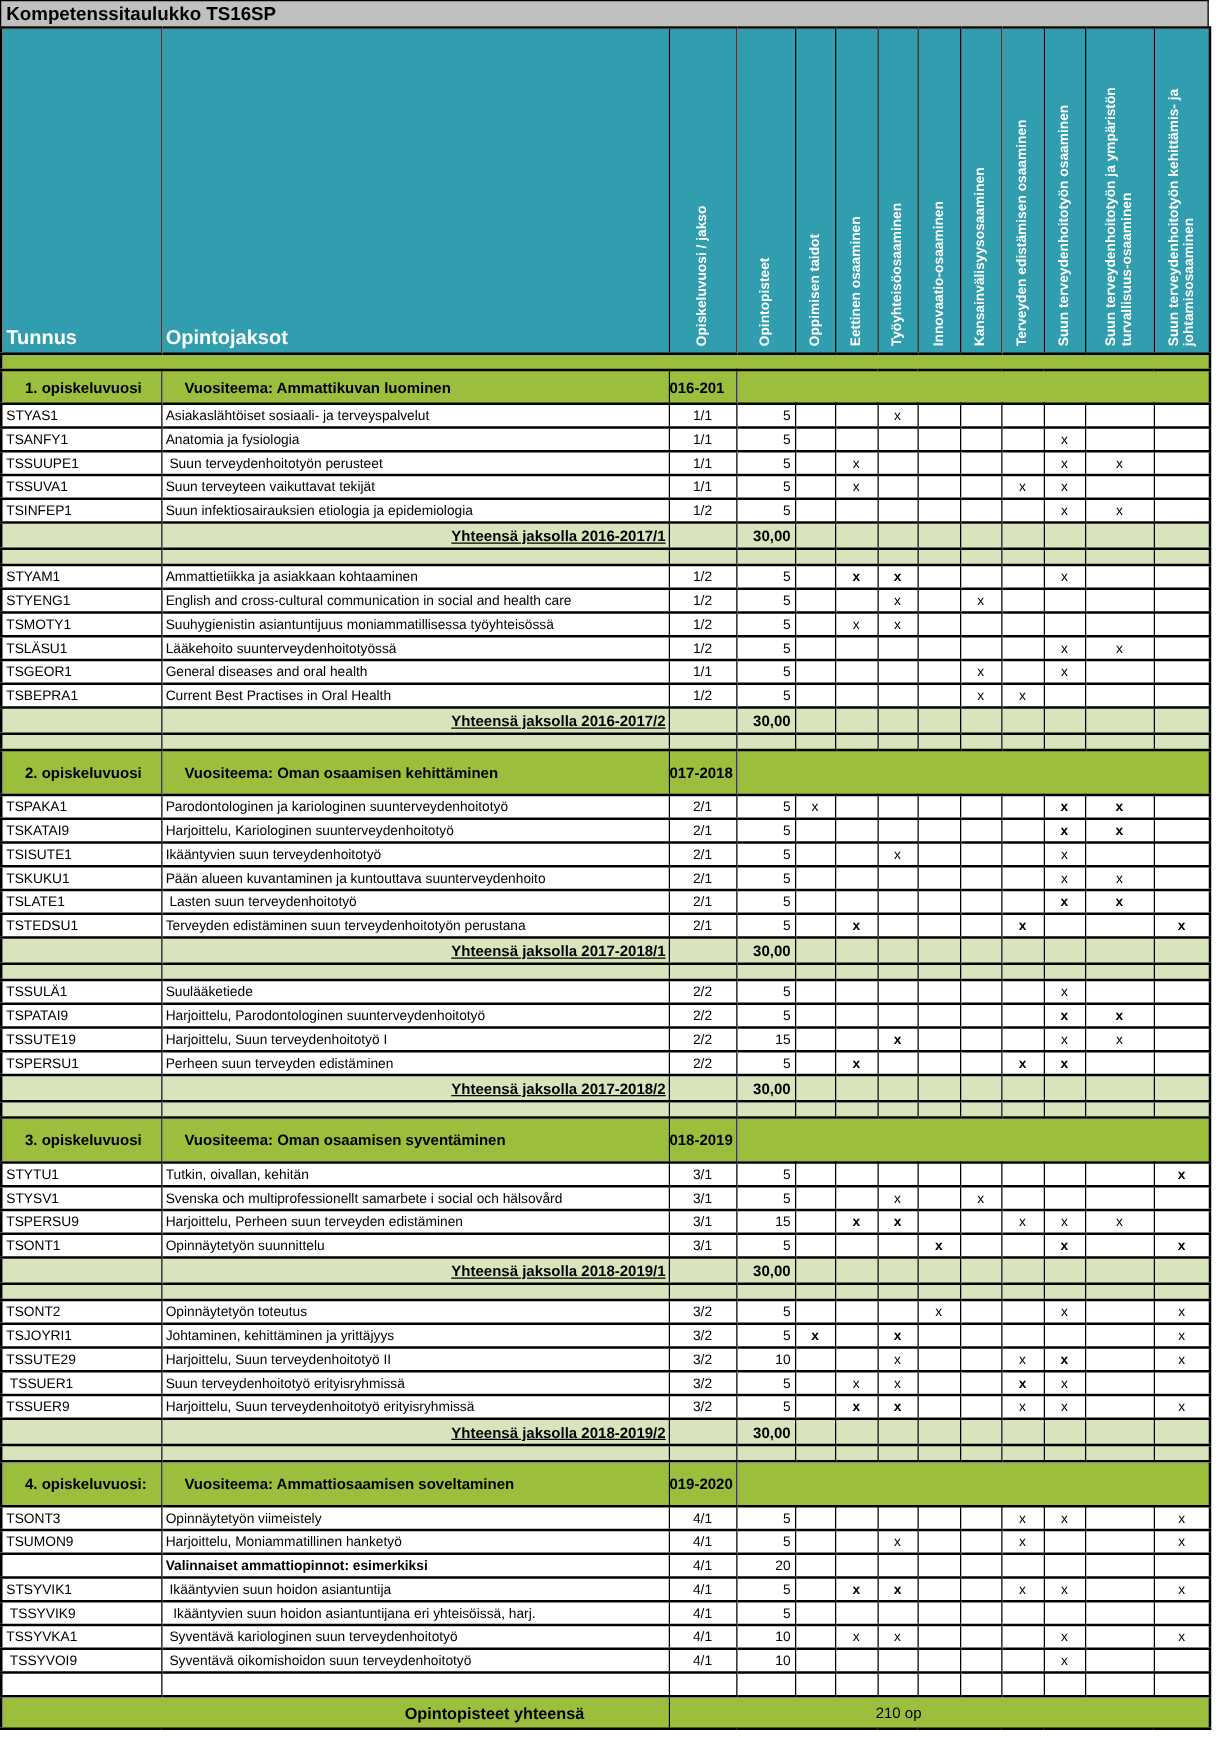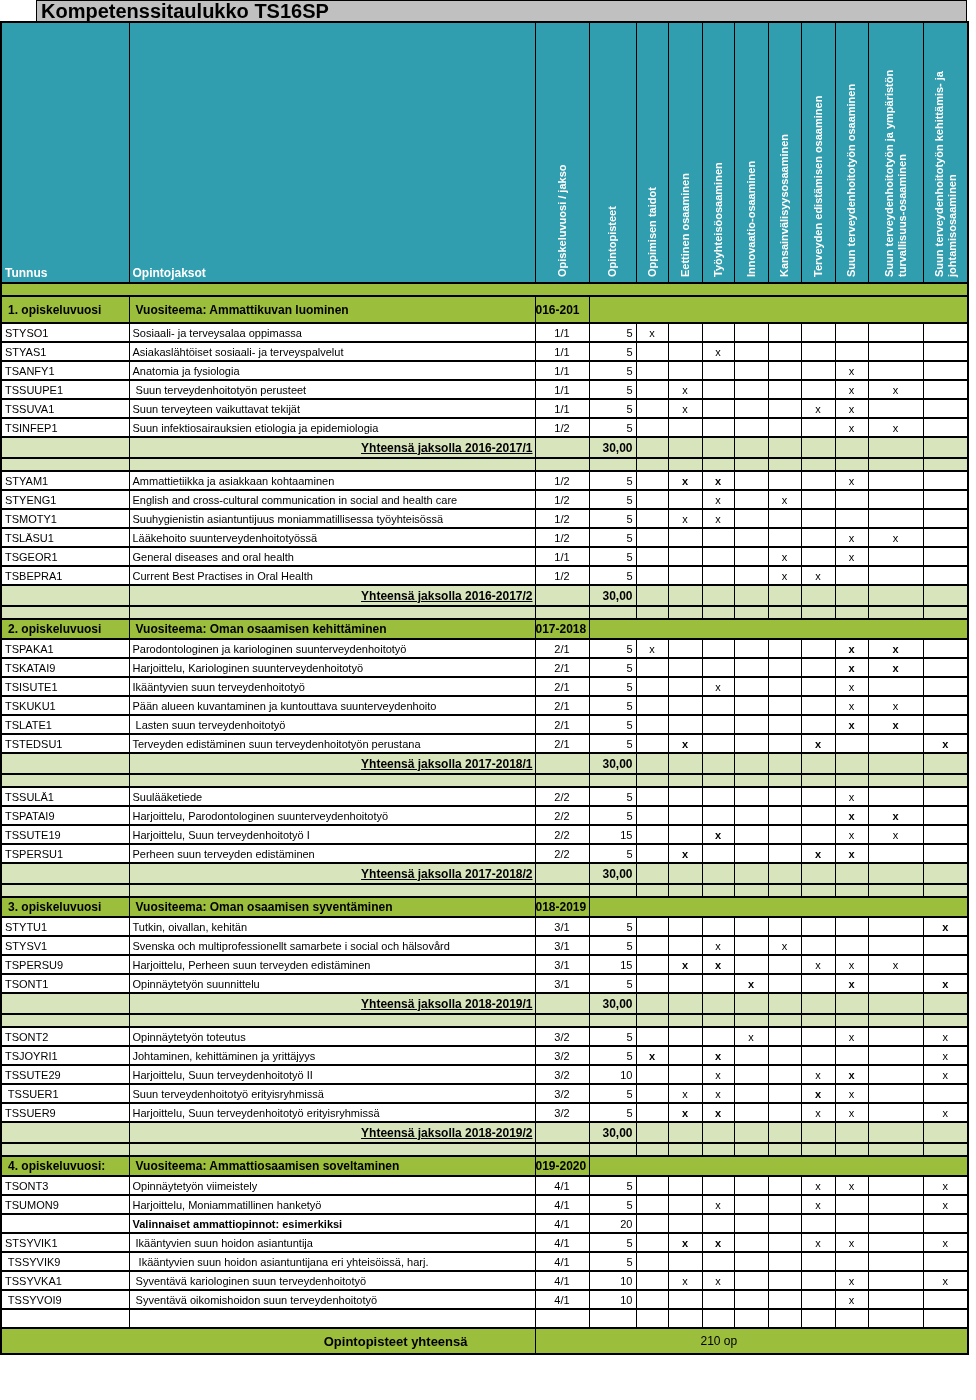--- a/index.html
+++ b/index.html
@@ -3,37 +3,37 @@
 <meta charset="utf-8">
 <style>
   :root{
     --teal:#319EAF; --olive:#9CBE3D; --lgreen:#D8E4BC; --titlebar:#C0C0C0;
   }
   html,body{margin:0;padding:0;background:#fff;}
   body{width:976px;font-family:"Liberation Sans",sans-serif;color:#000;}
   .sheet{width:967px;}
   .title-bar{
     height:21px;background:var(--titlebar);border:1px solid #000;border-bottom:none;
-    font-size:20px;font-weight:bold;line-height:21px;padding-left:4px;box-sizing:border-box;margin-left:36px;
+    font-size:15px;font-weight:bold;line-height:21px;padding-left:4px;box-sizing:border-box;
   }
   table{border-collapse:collapse;table-layout:fixed;width:967px;border:2px solid #000;}
   td,th{border:1px solid #000;border-top-width:2px;border-bottom-width:2px;
         overflow:hidden;padding:0;box-sizing:border-box;}
   thead tr{height:260px;}
   thead th{background:var(--teal);color:#fff;font-weight:bold;vertical-align:bottom;}
-  th.txt{font-size:12px;text-align:left;padding:2px 3px;}
+  th.txt{font-size:16px;text-align:left;padding:2px 3px;}
   .rot-wrap{display:flex;height:254px;align-items:flex-end;justify-content:center;padding-bottom:5px;}
   .rot-text{
     writing-mode:vertical-rl;transform:rotate(180deg);
     font-size:11px;font-weight:bold;line-height:1.15;height:246px;text-align:left;
   }
   tr.spacer{height:13px;} tr.spacer td{background:var(--olive);}
-  tr.year{height:20px;} tr.year.first{height:27px;}
+  tr.year{height:36px;} tr.year.first{height:27px;}
   tr.year td{background:var(--olive);font-weight:bold;font-size:12px;vertical-align:middle;}
-  td.year-label,td.year-theme{padding-left:6px;}
+  td.year-label,td.year-theme{padding-left:18px;}
   td.year-range{white-space:pre;font-size:12px;margin-left:18px;}
   tr.course{height:19px;background:#fff;}
   tr.course td{font-size:11px;vertical-align:middle;}
   td.code,td.cname{white-space:pre;padding-left:3px;text-align:left;}
   td.period{text-align:center;}
   td.credits{text-align:right;padding-right:3px;}
   td.mark{text-align:center;font-size:11px;}
   td.mark.b{font-weight:bold;}
   td.bold-name{font-weight:bold;}
   tr.total-a{height:21px;} tr.total-b{height:13px;}
@@ -133,35 +133,20 @@
         <tr class="spacer">
           <td colspan="13"></td>
         </tr>
         <tr class="year first">
           <td class="year-label">1. opiskeluvuosi</td>
           <td class="year-theme">Vuositeema: Ammattikuvan luominen</td>
           <td class="year-range">016-201</td>
           <td colspan="10"></td>
         </tr>
         <tr class="course">
-          <td class="code">STYSO1</td>
-          <td class="cname">Sosiaali- ja terveysalaa oppimassa</td>
-          <td class="period">1/1</td>
-          <td class="credits">5</td>
-          <td class="mark">x</td>
-          <td class="mark"></td>
-          <td class="mark"></td>
-          <td class="mark"></td>
-          <td class="mark"></td>
-          <td class="mark"></td>
-          <td class="mark"></td>
-          <td class="mark"></td>
-          <td class="mark"></td>
-        </tr>
-        <tr class="course">
           <td class="code">STYAS1</td>
           <td class="cname">Asiakaslähtöiset sosiaali- ja terveyspalvelut</td>
           <td class="period">1/1</td>
           <td class="credits">5</td>
           <td class="mark"></td>
           <td class="mark"></td>
           <td class="mark">x</td>
           <td class="mark"></td>
           <td class="mark"></td>
           <td class="mark"></td>

